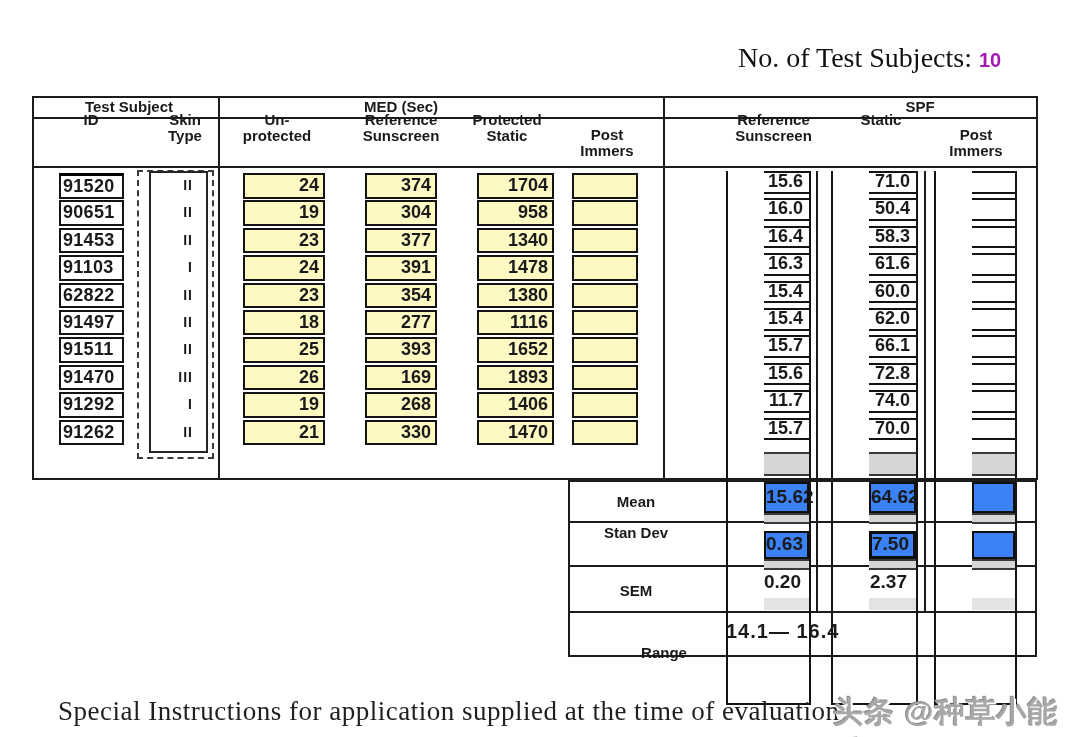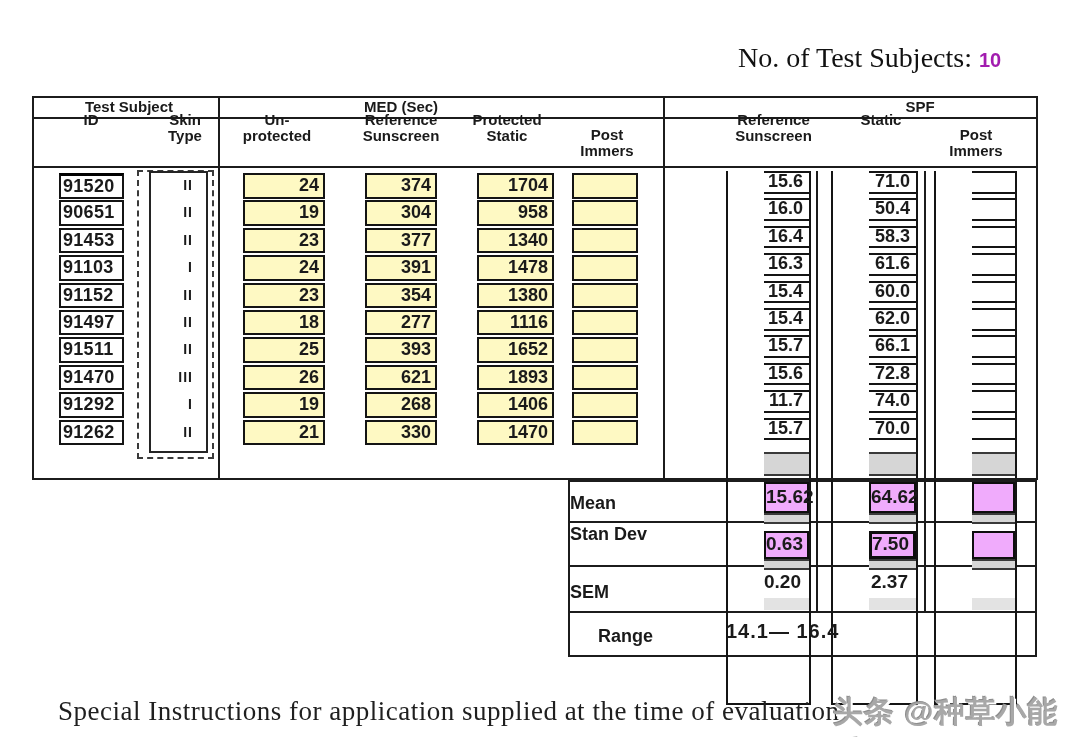--- a/index.html
+++ b/index.html
@@ -62,32 +62,32 @@
   #strip-post{left:934px;width:83px;}
   .spf-cell{height:22.6px;margin-bottom:4.8px;border-top:2px solid #141414;border-bottom:2px solid #141414;
             box-sizing:border-box;font-size:18px;font-weight:bold;line-height:17px;text-align:right;
             padding-right:6px;background:#fff;}
   .pregap{height:7px;}
   .gap6{height:6px;}
   .gap7{height:7px;}
   .gray-band{height:24px;background:#d6d6d6;border-top:2px solid #3a3a3a;border-bottom:2px solid #3a3a3a;box-sizing:border-box;}
   .mini-band{height:11px;background:#d6d6d6;border-top:2px solid #3a3a3a;border-bottom:2px solid #3a3a3a;box-sizing:border-box;}
   .sum-cell{height:31px;border:2.5px solid #0e0e0e;box-sizing:border-box;font-size:19px;font-weight:bold;
-            line-height:25px;text-align:right;padding-right:6px;background:#f0abfc;}
+            line-height:25px;text-align:right;padding-right:6px;background:#3b82f6;}
   .stan-cell{height:28px;line-height:22px;}
   .thin{border-width:2px;}
   .xthick{border-width:3.5px;line-height:20px;}
-  .sem-cell{height:28px;font-size:19px;font-weight:bold;line-height:24px;text-align:right;padding-right:8px;}
+  .sem-cell{height:28px;font-size:19px;font-weight:bold;line-height:24px;text-align:center;padding-right:8px;}
   .fade{height:12px;background:#e3e3e3;}
   
-  .sum-label{position:absolute;left:570px;width:132px;text-align:left;font-weight:bold;font-size:18px;}
+  .sum-label{position:absolute;left:570px;width:132px;text-align:center;font-weight:bold;font-size:15px;}
   #lbl-mean{top:493px;}
   #lbl-stan{top:524px;}
   #lbl-sem{top:582px;}
-  #lbl-range{top:626px;padding-left:28px;}
+  #lbl-range{top:644px;padding-left:28px;}
   #range-value{position:absolute;left:726px;top:620px;font-size:20px;font-weight:bold;letter-spacing:1px;}
   
   #doc-title{position:absolute;left:738px;top:42px;font-family:"Liberation Serif",serif;font-size:28px;color:#111;}
   #doc-title .num{font-family:"Liberation Sans",sans-serif;font-size:20px;font-weight:bold;color:#a21caf;}
   #special-instructions{position:absolute;left:58px;top:696px;font-family:"Liberation Serif",serif;
                         font-size:27px;color:#1f1f1f;letter-spacing:0.5px;}
   #watermark{position:absolute;left:833px;top:692px;font-size:30px;font-weight:bold;color:#a8a8a8;
              text-shadow:2px 2px 0 #ffffff,-1px -1px 0 #8d8d8d;letter-spacing:1px;}
 </style>
 </head>
@@ -194,21 +194,21 @@
 Sunscreen</div>
 <div class="colhdr" id="h-static">Static</div>
 <div class="colhdr" id="h-spfpost">Post
 Immers</div>
 
 <div class="col" id="col-id">
   <div class="id-cell">91520</div>
   <div class="id-cell">90651</div>
   <div class="id-cell">91453</div>
   <div class="id-cell">91103</div>
-  <div class="id-cell">91152</div>
+  <div class="id-cell">62822</div>
   <div class="id-cell">91497</div>
   <div class="id-cell">91511</div>
   <div class="id-cell">91470</div>
   <div class="id-cell">91292</div>
   <div class="id-cell">91262</div>
 </div>
 
 <div class="abs" id="skin-dash"></div>
 <div class="abs" id="skin-inner"></div>
 <div class="col" id="col-skin">
@@ -238,21 +238,21 @@
 </div>
 
 <div class="col" id="col-medref">
   <div class="num-cell">374</div>
   <div class="num-cell">304</div>
   <div class="num-cell">377</div>
   <div class="num-cell">391</div>
   <div class="num-cell">354</div>
   <div class="num-cell">277</div>
   <div class="num-cell">393</div>
-  <div class="num-cell">621</div>
+  <div class="num-cell">169</div>
   <div class="num-cell">268</div>
   <div class="num-cell">330</div>
 </div>
 
 <div class="col" id="col-prot">
   <div class="num-cell">1704</div>
   <div class="num-cell">958</div>
   <div class="num-cell">1340</div>
   <div class="num-cell">1478</div>
   <div class="num-cell">1380</div>

